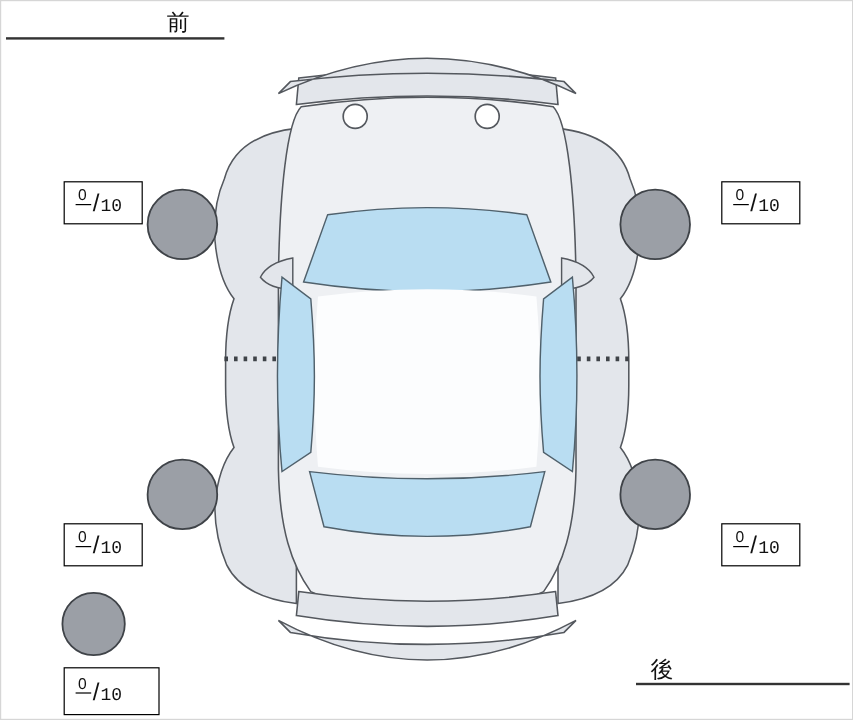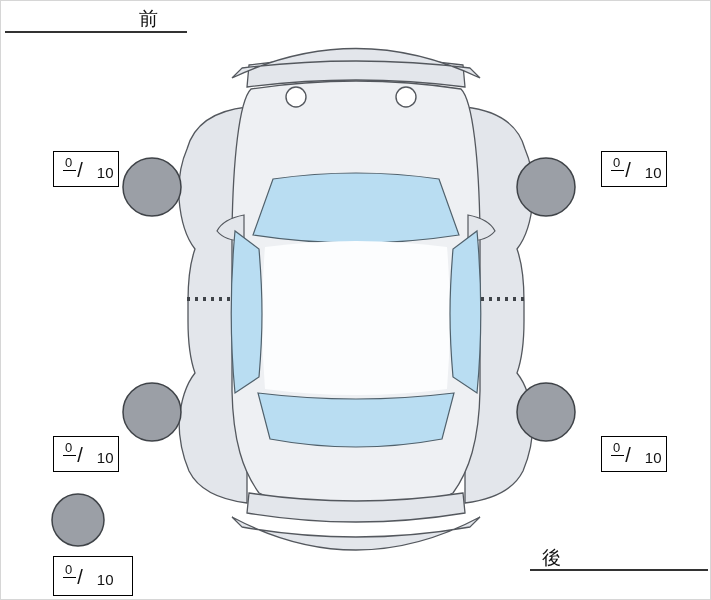--- a/index.html
+++ b/index.html
@@ -64,21 +64,22 @@
     line-height: 20px;
     margin-left: 1px;
     position: relative;
     top: 1px;
   }
   .tread-box .max {
     font-size: 15px;
     line-height: 15px;
     position: relative;
     top: 3px;
-    margin-left: 14px;
+    margin-left: 1px;
+    font-family: Liberation Mono, monospace;
   }
 </style>
 </head>
 <body>
 
 <div id="stage">
 
   <svg id="car-svg" width="711" height="600" viewBox="0 0 711 600" xmlns="http://www.w3.org/2000/svg">
 
     <path d="M 246,106 C 210,110 192,126 186,148 C 179,164 177,180 178,198 C 180,222 186,238 194,248

